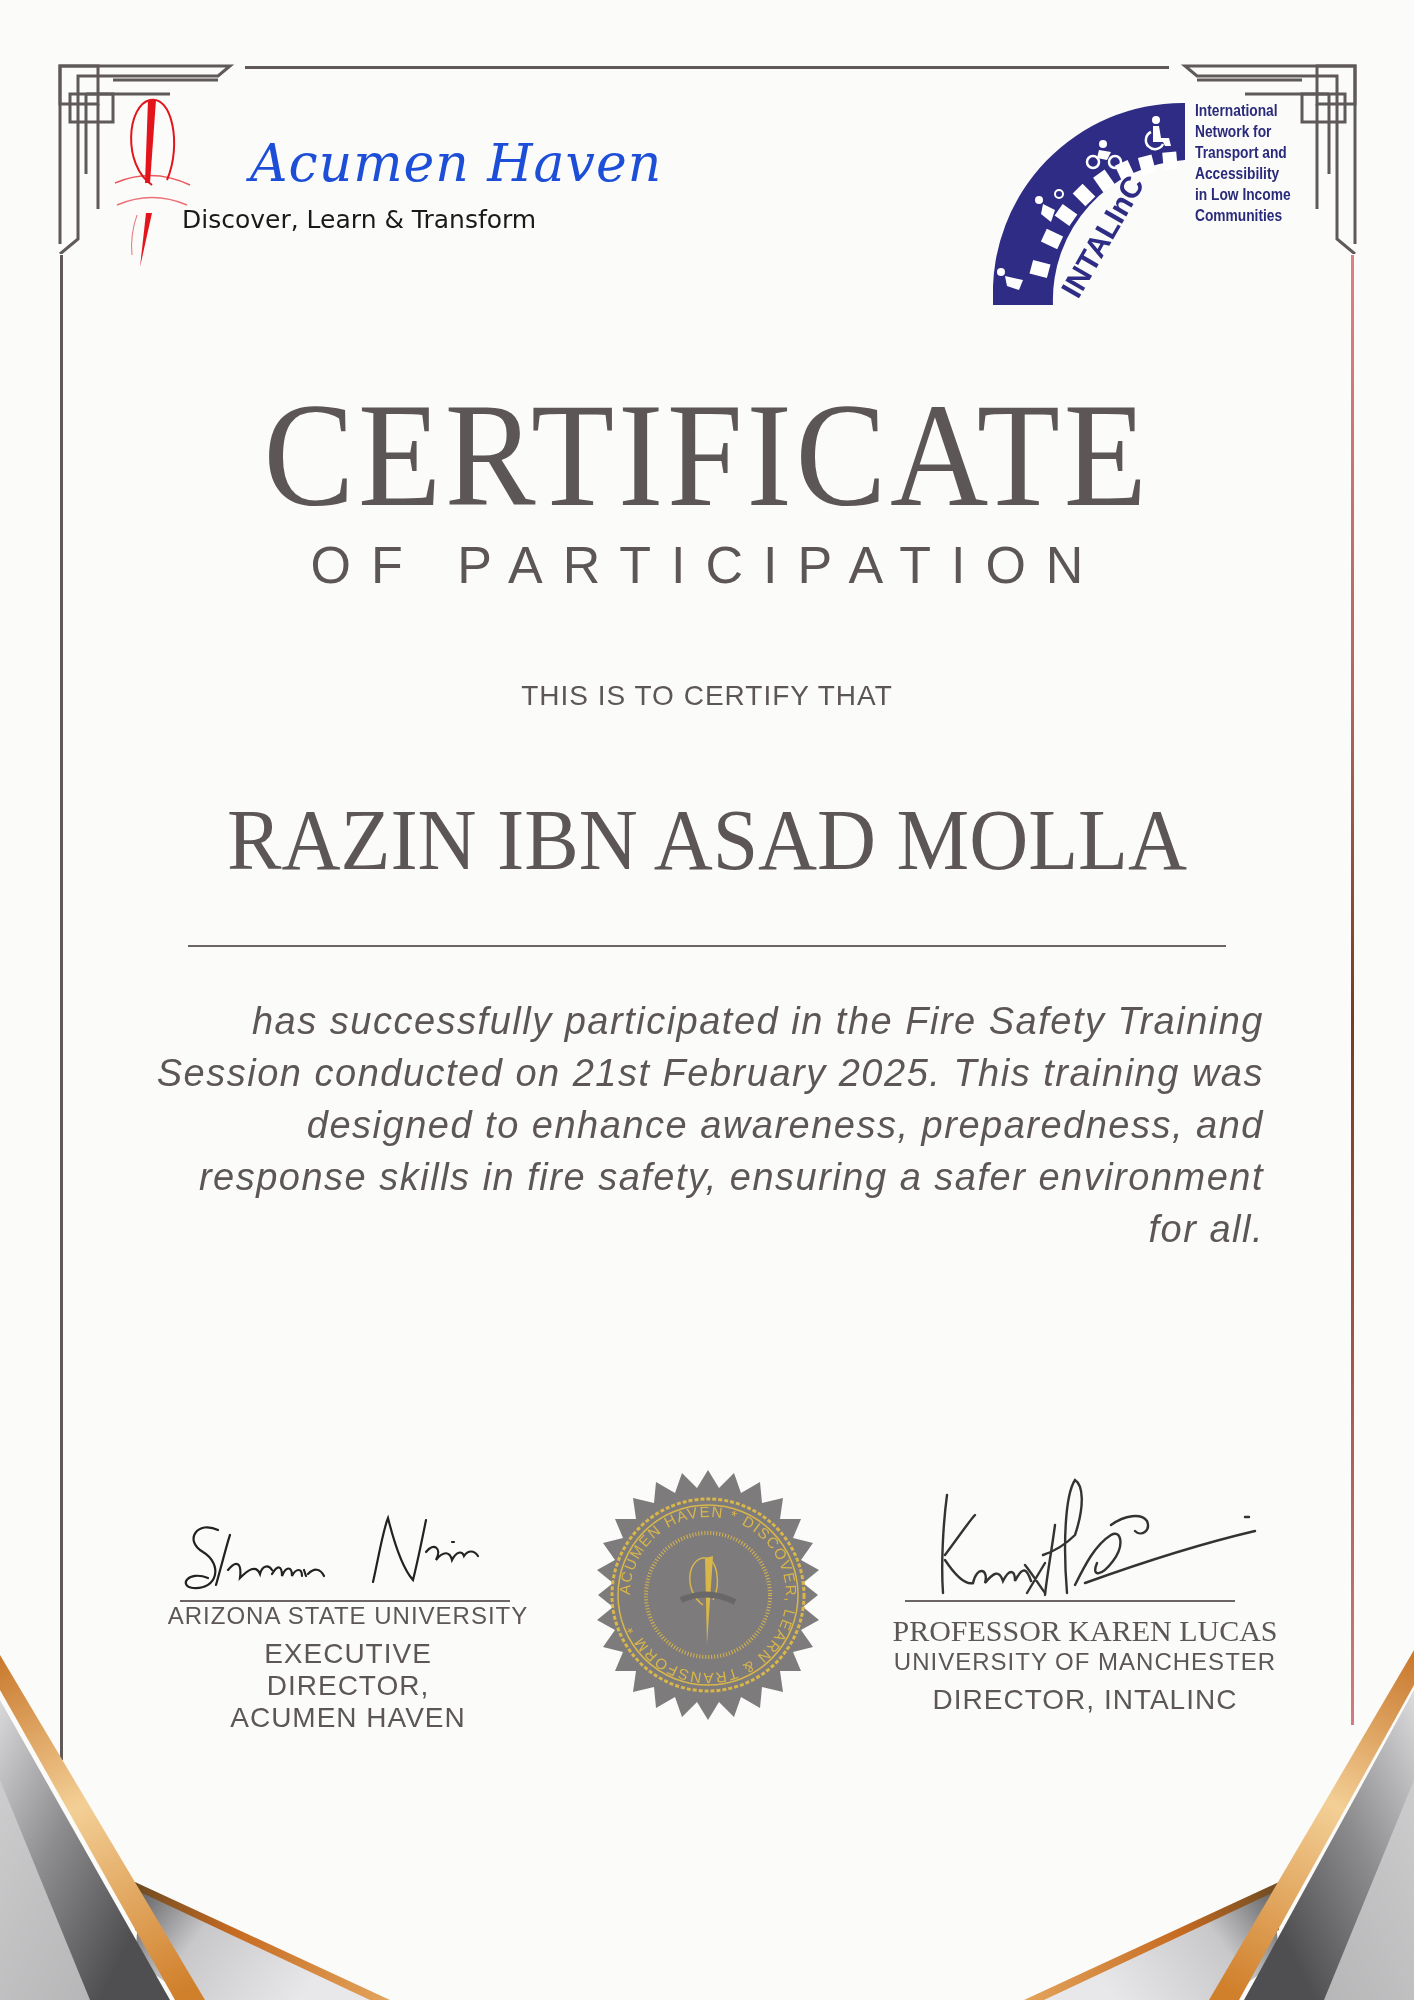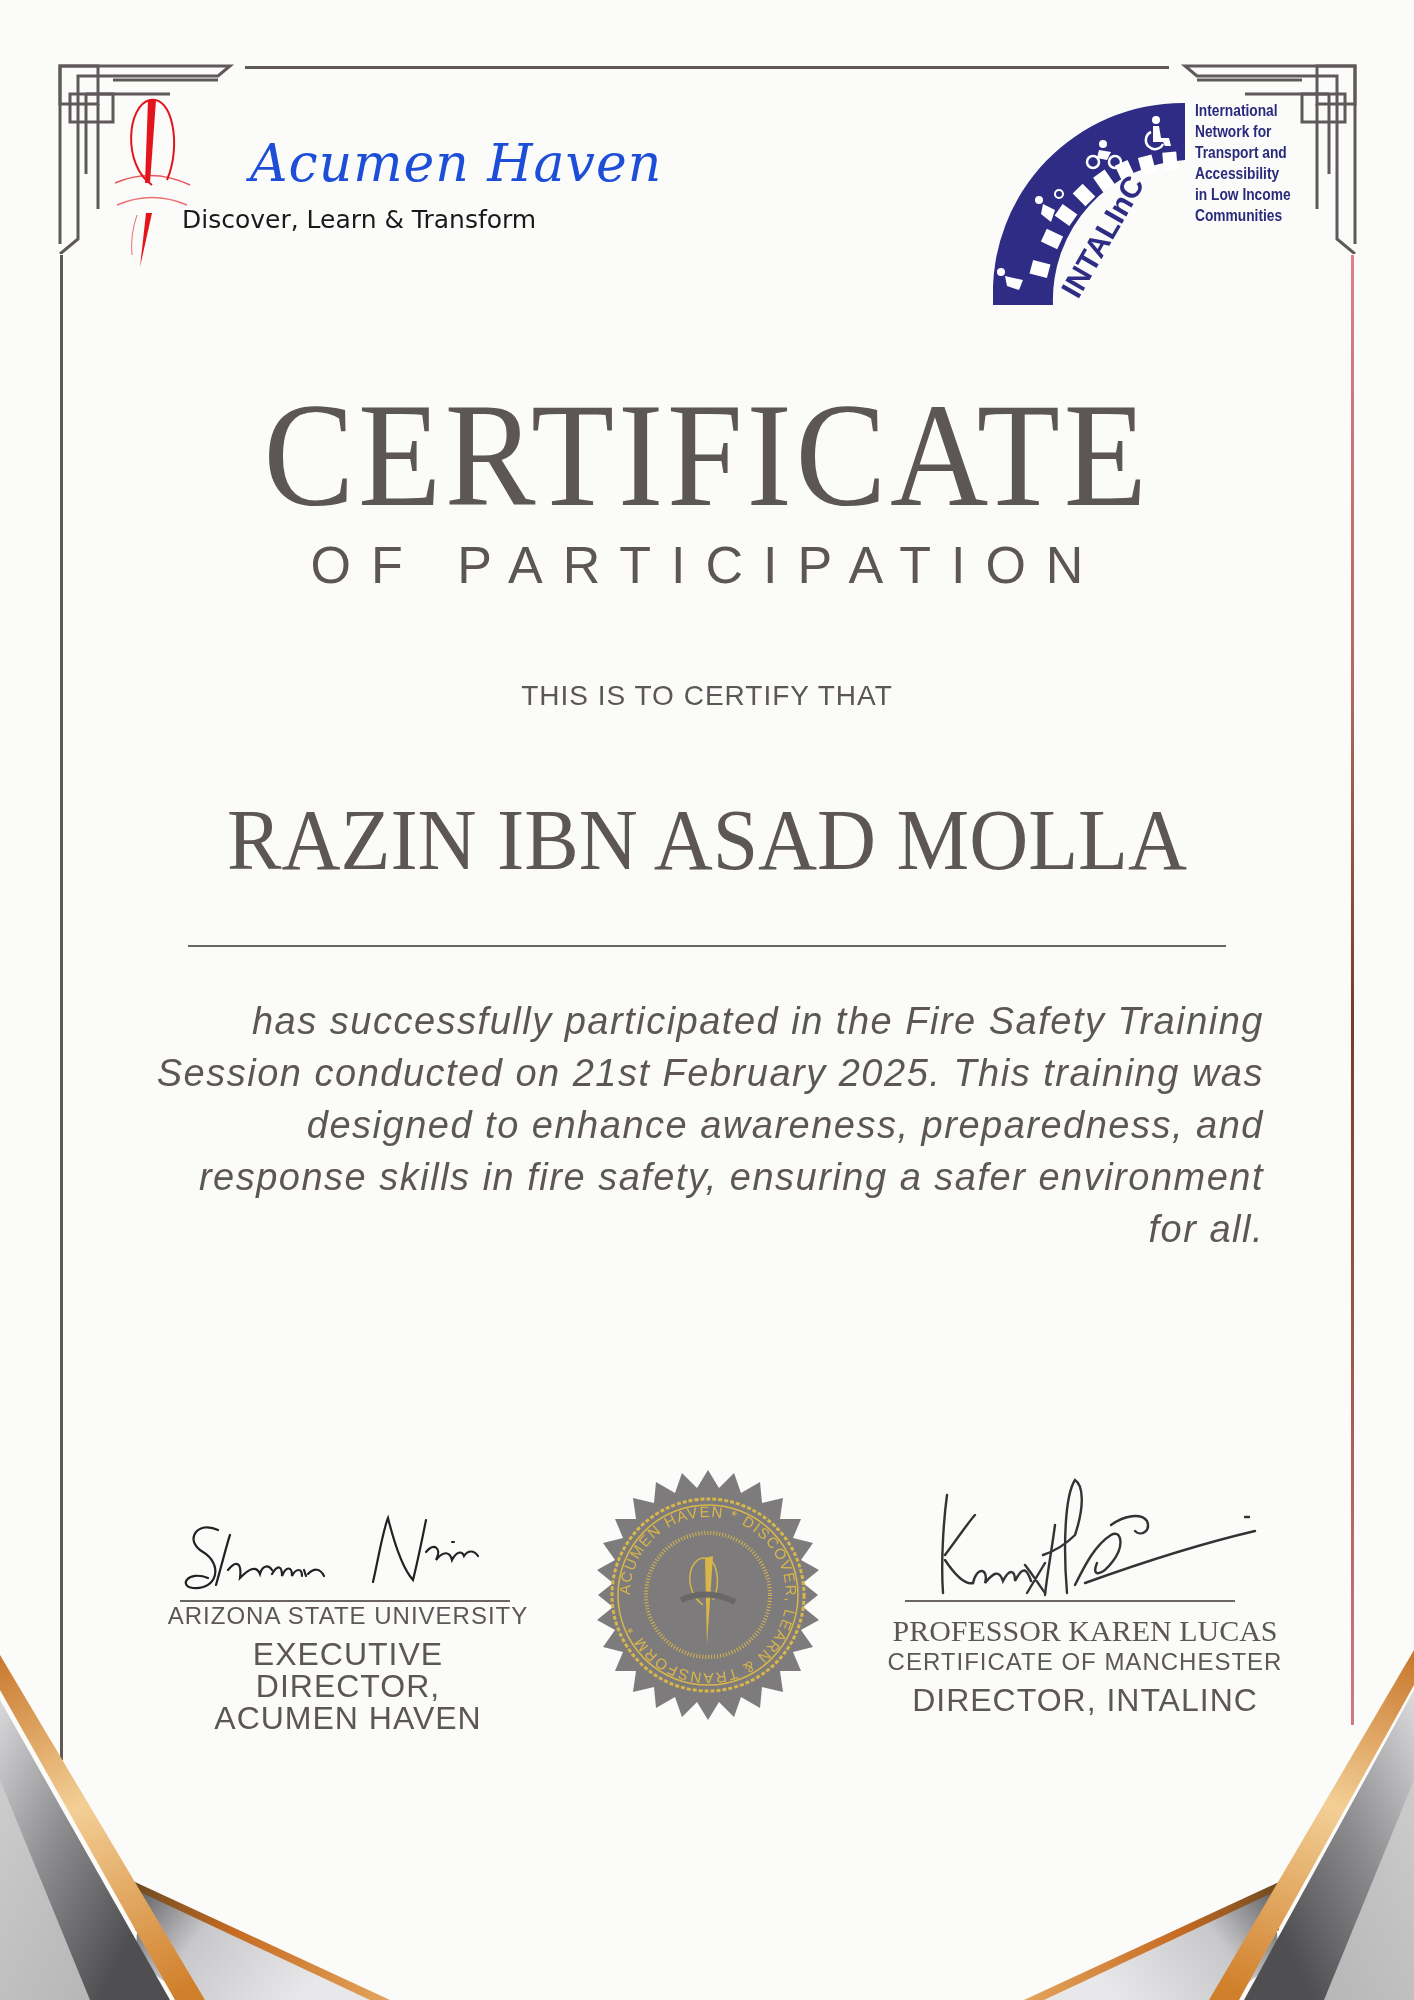--- a/index.html
+++ b/index.html
@@ -21,21 +21,21 @@
   .name { left:0; width:1414px; top:790px; text-align:center; font-family:"Liberation Serif", serif; font-size:86px; color:#5d5657; transform:scaleX(0.95); }
   .name-line { left:188px; top:945px; width:1038px; height:2px; background:#6b6566; }
   .body-text { left:150px; width:1114px; top:995px; text-align:right; font-size:38px; line-height:52px; color:#5d5657; letter-spacing:1.5px;font-style:italic; }
   .sig-block { width:420px; text-align:center; }
   .sig-left { left:138px; top:1490px; }
   .sig-right { left:875px; top:1465px; }
   .sig-img { height:110px; position:relative; }
   .sig-line { height:2px; background:#6b6566; margin:0 auto; }
   .sig-name { font-family:"Liberation Serif", serif; font-size:30px; color:#5d5657; margin-top:12px; white-space:nowrap; }
   .sig-org { font-size:24px; color:#5d5657; letter-spacing:1px; white-space:nowrap; }
-  .sig-role { font-size:32px; color:#5d5657; margin-top:8px; letter-spacing:1px; line-height:32px; }
+  .sig-role { font-size:28px; color:#5d5657; margin-top:8px; letter-spacing:1px; line-height:32px; }
   .seal { left:583px; top:1470px; width:250px; height:250px; }
   .deco { left:0; top:0; width:1414px; height:2000px; pointer-events:none; }
 </style>
 </head>
 <body>
 
 <div class="page">
 
   <div class="abs border-top"></div>
   <div class="abs border-left"></div>
@@ -151,21 +151,21 @@
       <svg width="360" height="135" viewBox="0 0 360 135" style="position:absolute;left:40px;top:0;" fill="none" stroke="#333" stroke-width="2.4" stroke-linecap="round">
         <path d="M32 30 C28 60 26 100 28 128 M30 90 C45 70 55 55 60 50 M30 95 C40 110 50 120 58 118"></path>
         <path d="M58 118 C62 100 74 104 70 118 C78 108 84 104 88 116 C94 104 100 104 100 116 C108 100 112 104 116 116 M110 100 C118 110 124 120 130 128 M130 98 L112 128"></path>
         <path d="M140 60 C136 90 132 110 130 130 M128 90 C140 86 150 80 160 70 C170 40 168 20 160 15 C150 30 148 80 152 128"></path>
         <path d="M160 120 C170 100 180 80 196 70 C206 64 210 80 198 96 C186 112 176 112 182 98 M196 60 C210 50 226 48 232 56 C236 66 226 72 220 66"></path>
         <path d="M170 118 C220 100 280 80 340 66 M330 52 L334 52"></path>
       </svg>
     </div>
     <div class="sig-line" style="width:330px;margin-left:30px;"></div>
     <div class="sig-name">PROFESSOR KAREN LUCAS</div>
-    <div class="sig-org">CERTIFICATE OF MANCHESTER</div>
+    <div class="sig-org">UNIVERSITY OF MANCHESTER</div>
     <div class="sig-role">DIRECTOR, INTALINC</div>
   </div>
 
   <svg class="abs deco" viewBox="0 0 1414 2000">
     <defs>
       <linearGradient id="goldL" x1="0" y1="1650" x2="170" y2="2000" gradientUnits="userSpaceOnUse">
         <stop offset="0" stop-color="#c8762a"></stop>
         <stop offset="0.45" stop-color="#f3cf96"></stop>
         <stop offset="1" stop-color="#d07f2a"></stop>
       </linearGradient>

